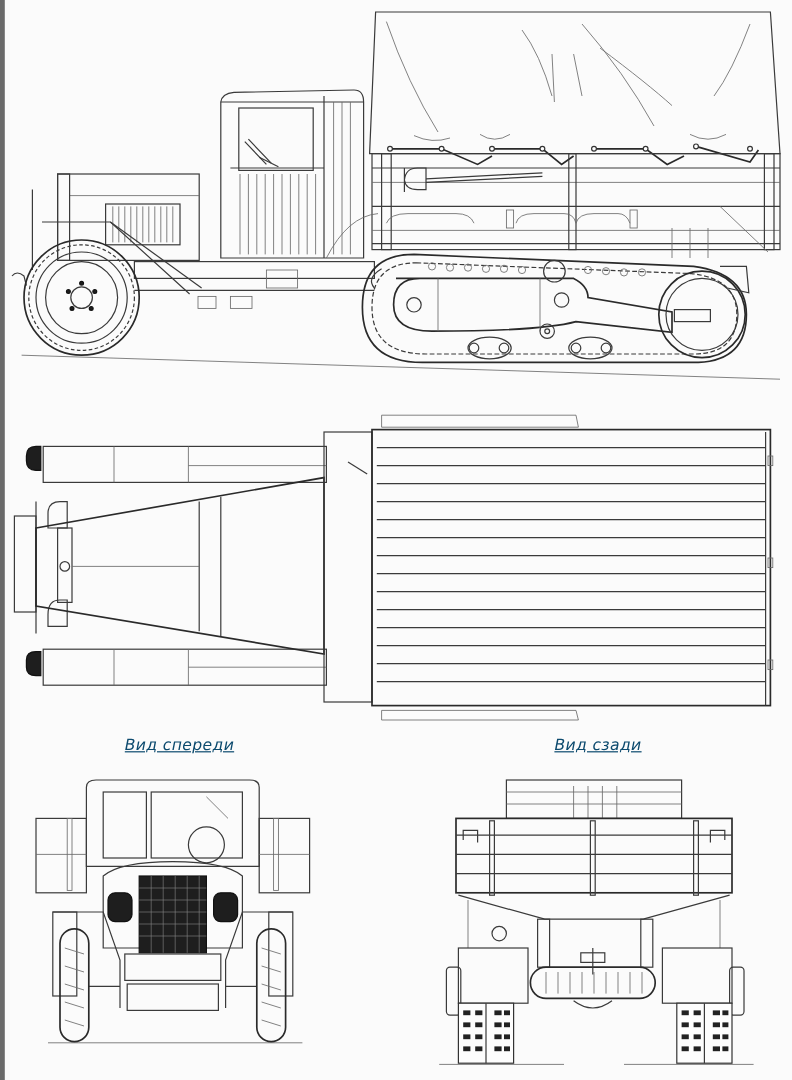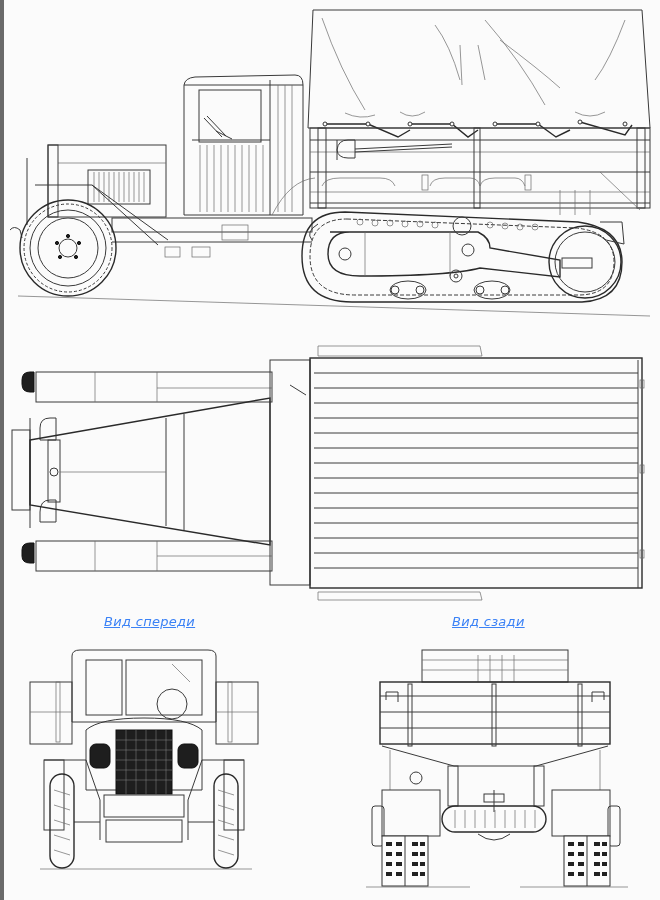--- a/index.html
+++ b/index.html
@@ -17,21 +17,21 @@
   .ln { fill: none; stroke: #3a3a3a; stroke-width: 1; }
   .ln2 { fill: none; stroke: #2a2a2a; stroke-width: 1.4; }
   .thin { fill: none; stroke: #6a6a6a; stroke-width: 0.7; }
   .fill-w { fill: #fdfdfd; stroke: #333; stroke-width: 1; }
   .fill-d { fill: #1e1e1e; stroke: #111; stroke-width: 1; }
   .label {
     position: absolute;
     font-family: "DejaVu Sans", sans-serif;
     font-style: italic;
     font-size: 13px;
-    color: #3b82f6;
+    color: #0c4a6e;
     text-decoration: underline;
     letter-spacing: 0.3px;
     white-space: nowrap;
   }
 </style>
 </head>
 <body>
 
 <div class="left-border"></div>
 
@@ -412,13 +412,13 @@
         <rect x="578" y="872" width="6" height="4"></rect>
         <rect x="594" y="872" width="6" height="4"></rect>
         <rect x="602" y="872" width="5" height="4"></rect>
     </g>
     <line class="ln" x1="405" y1="836" x2="405" y2="886"></line>
     <line class="ln" x1="587" y1="836" x2="587" y2="886"></line>
   </g>
 </svg>
 
 <div class="label" style="left:104px; top:614px;">Вид спереди</div>
-<div class="label" style="left:452px; top:614px;">Вид сзади</div>
+<div class="label" style="left:462px; top:614px;">Вид сзади</div>
 
 </body></html>

